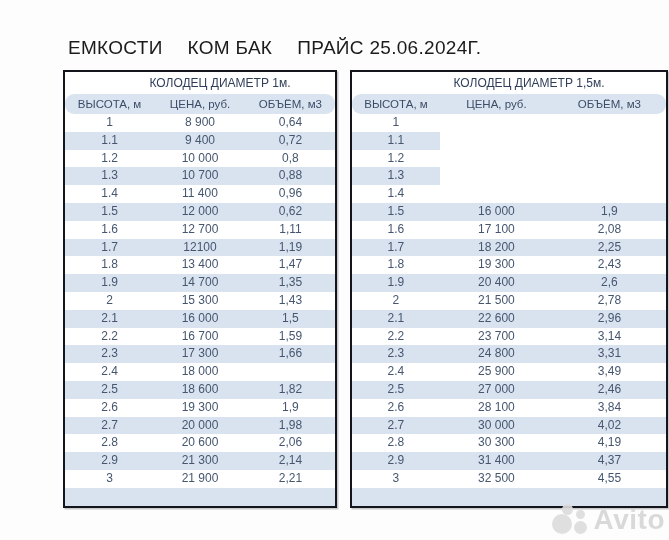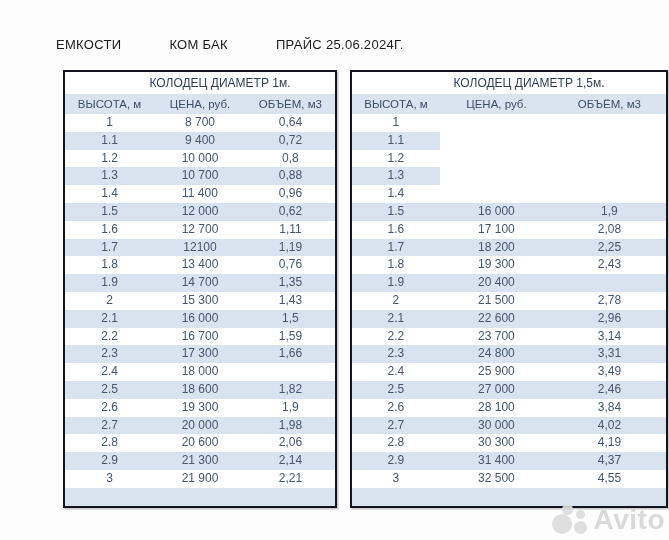--- a/index.html
+++ b/index.html
@@ -4,40 +4,40 @@
 <style>
   html,body{margin:0;padding:0;}
   body{
     width:669px;height:540px;
     background:#fdfdfd;
     font-family:"Liberation Sans","DejaVu Sans",sans-serif;
     position:relative;overflow:hidden;
     -webkit-font-smoothing:antialiased;
   }
   .doc-title{
-    position:absolute;left:56px;top:37px;
-    display:inline-flex;column-gap:48px;
-    font-size:13px;font-weight:400;color:#1b1b1b;letter-spacing:.3px;
+    position:absolute;left:68px;top:37px;
+    display:inline-flex;column-gap:25px;
+    font-size:19px;font-weight:400;color:#1b1b1b;letter-spacing:.3px;
     white-space:nowrap;
   }
   .tables{position:absolute;left:0;top:0;width:669px;height:540px;}
   .price-table{
     position:absolute;top:70px;
     border:2px solid #14141d;
     box-shadow:1.5px 1.5px 0 rgba(40,40,60,.25);
     background:#ffffff;
     box-sizing:border-box;
   }
   .price-table.t0{left:63px;width:274px;}
   .price-table.t1{left:350px;width:318px;}
   .tbl-title{
     height:22px;line-height:23px;text-align:center;
     font-size:12px;color:#2f3e58;background:#ffffff;margin-left:40px;
   }
-  .tbl-header{display:flex;height:20px;background:#dae4f1;}
+  .tbl-header{display:flex;height:20px;background:#dae4f1;border-radius:9px;}
   .tbl-header .th{
     line-height:20px;text-align:center;
     font-size:11.5px;color:#3c4c66;
     overflow:hidden;white-space:nowrap;
   }
   .tr{display:flex;height:17.8px;background:#ffffff;}
   .tr.stripe{background:#d9e3f0;}
   .tr.partial{background:#ffffff;}
   .tr.partial .td:first-child{background:#d9e3f0;}
   .td{
@@ -80,21 +80,21 @@
   <section class="price-table t0">
     <div class="tbl-title">КОЛОДЕЦ ДИАМЕТР 1м.</div>
     <div class="tbl-header">
       <span class="th col0">ВЫСОТА, м</span>
       <span class="th col1">ЦЕНА, руб.</span>
       <span class="th col2">ОБЪЁМ, м3</span>
     </div>
     <div class="tbl-body">
         <div class="tr">
           <div class="td col0">1</div>
-          <div class="td col1">8 700</div>
+          <div class="td col1">8 900</div>
           <div class="td col2">0,64</div>
         </div>
         <div class="tr stripe">
           <div class="td col0">1.1</div>
           <div class="td col1">9 400</div>
           <div class="td col2">0,72</div>
         </div>
         <div class="tr">
           <div class="td col0">1.2</div>
           <div class="td col1">10 000</div>
@@ -121,21 +121,21 @@
           <div class="td col2">1,11</div>
         </div>
         <div class="tr stripe">
           <div class="td col0">1.7</div>
           <div class="td col1">12100</div>
           <div class="td col2">1,19</div>
         </div>
         <div class="tr">
           <div class="td col0">1.8</div>
           <div class="td col1">13 400</div>
-          <div class="td col2">0,76</div>
+          <div class="td col2">1,47</div>
         </div>
         <div class="tr stripe">
           <div class="td col0">1.9</div>
           <div class="td col1">14 700</div>
           <div class="td col2">1,35</div>
         </div>
         <div class="tr">
           <div class="td col0">2</div>
           <div class="td col1">15 300</div>
           <div class="td col2">1,43</div>
@@ -246,20 +246,21 @@
           <div class="td col2">2,25</div>
         </div>
         <div class="tr">
           <div class="td col0">1.8</div>
           <div class="td col1">19 300</div>
           <div class="td col2">2,43</div>
         </div>
         <div class="tr stripe">
           <div class="td col0">1.9</div>
           <div class="td col1">20 400</div>
+          <div class="td col2">2,6</div>
         </div>
         <div class="tr">
           <div class="td col0">2</div>
           <div class="td col1">21 500</div>
           <div class="td col2">2,78</div>
         </div>
         <div class="tr stripe">
           <div class="td col0">2.1</div>
           <div class="td col1">22 600</div>
           <div class="td col2">2,96</div>

